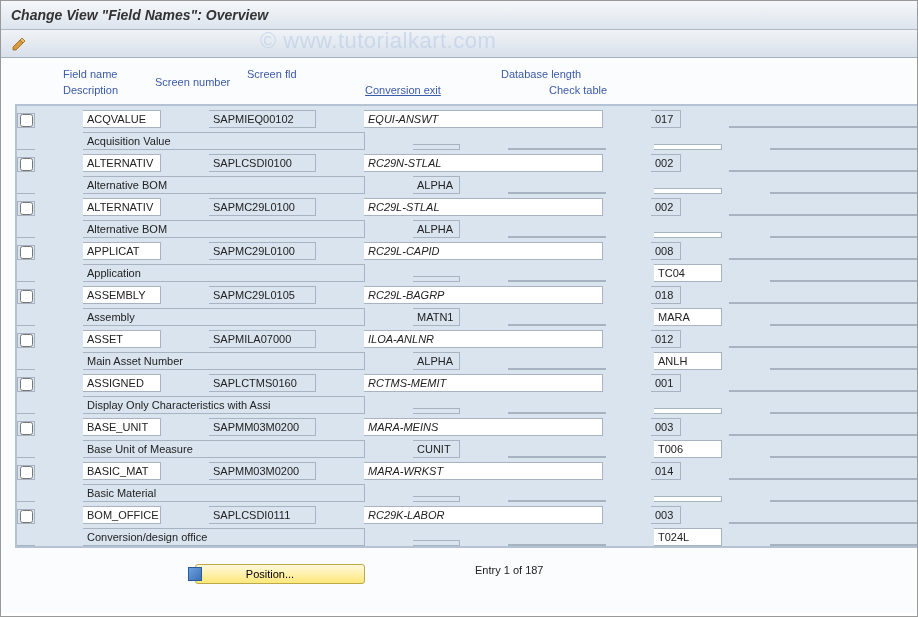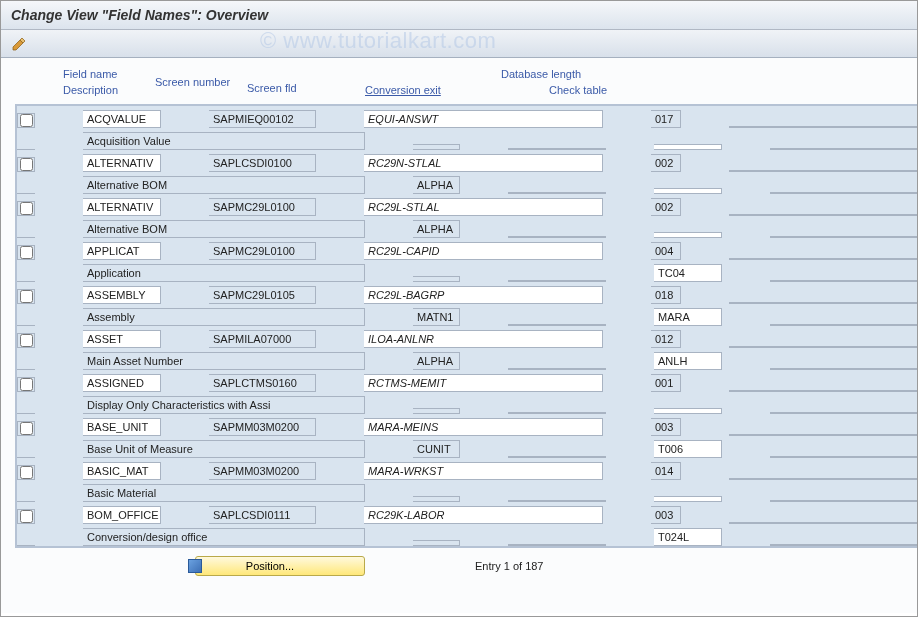--- a/index.html
+++ b/index.html
@@ -56,21 +56,21 @@
     height: 32px;
   }
   .col-headers span {
     position: absolute;
     color: #3b5aa8;
     font-size: 11px;
     padding-left: 40px;
   }
   .row1-h .h-field { left: 8px; top: 0; }
   .row1-h .h-screen { left: 100px; top: 8px; }
-  .row1-h .h-fld { left: 192px; top: 14px; }
+  .row1-h .h-fld { left: 192px; top: 0; }
   .row1-h .h-db { left: 446px; top: 0; }
   .row1-h .h-desc { left: 8px; top: 16px; }
   .row1-h .h-conv { left: 310px; top: 16px; text-decoration: underline; }
   .row1-h .h-check { left: 494px; top: 16px; }
 
   .table-body {
     border-left: 2px solid #b5c2d4;
     border-right: 2px solid #b5c2d4;
     border-top: 2px solid #b5c2d4;
     border-bottom: 2px solid #b5c2d4;
@@ -137,20 +137,21 @@
     border-radius: 3px;
     padding: 2px 26px 2px 6px;
     font-size: 11px;
     display: flex;
     align-items: center;
     gap: 8px;
     cursor: pointer;
     width: 170px;
     justify-content: center;
     height: 20px;
+    margin-top: 8px;
   }
   .pos-icon {
     width: 14px; height: 14px;
     background: linear-gradient(135deg,#6aa1e0,#3d6fb5);
     border:1px solid #2a5a99;
     position: absolute;
     margin-left: -150px;
   }
   .entry-label {
     margin-left: 110px;
@@ -246,21 +247,21 @@
       <div class="spacer-right" style="width:310px"></div>
     </div>
       </div><div class="group">
     <div class="row">
       <div class="cb-cell first">
             <input type="checkbox" style="">
           </div>
       <div class="cell c-field">APPLICAT</div>
       <div class="cell ro c-screen">SAPMC29L0100</div>
       <div class="cell c-fld">RC29L-CAPID</div>
-      <div class="cell ro c-dblen">004</div>
+      <div class="cell ro c-dblen">008</div>
       <div class="spacer-right"></div>
     </div>
     <div class="row">
       <div class="cb-cell first" style="border-top:none"></div>
       <div class="cell ro c-desc">Application</div>
       <div class="cell ro c-conv"></div>
       <div class="c-gap1"></div>
       <div class="cell c-check">TC04</div>
       <div class="spacer-right" style="width:310px"></div>
     </div>

